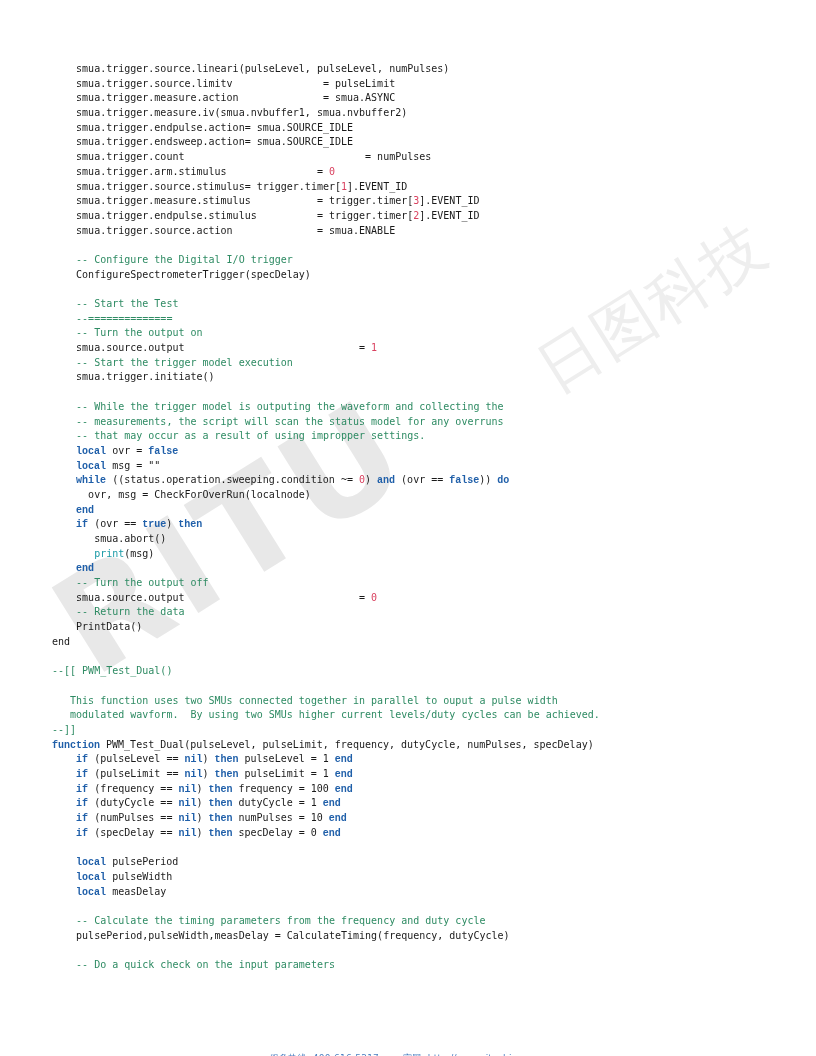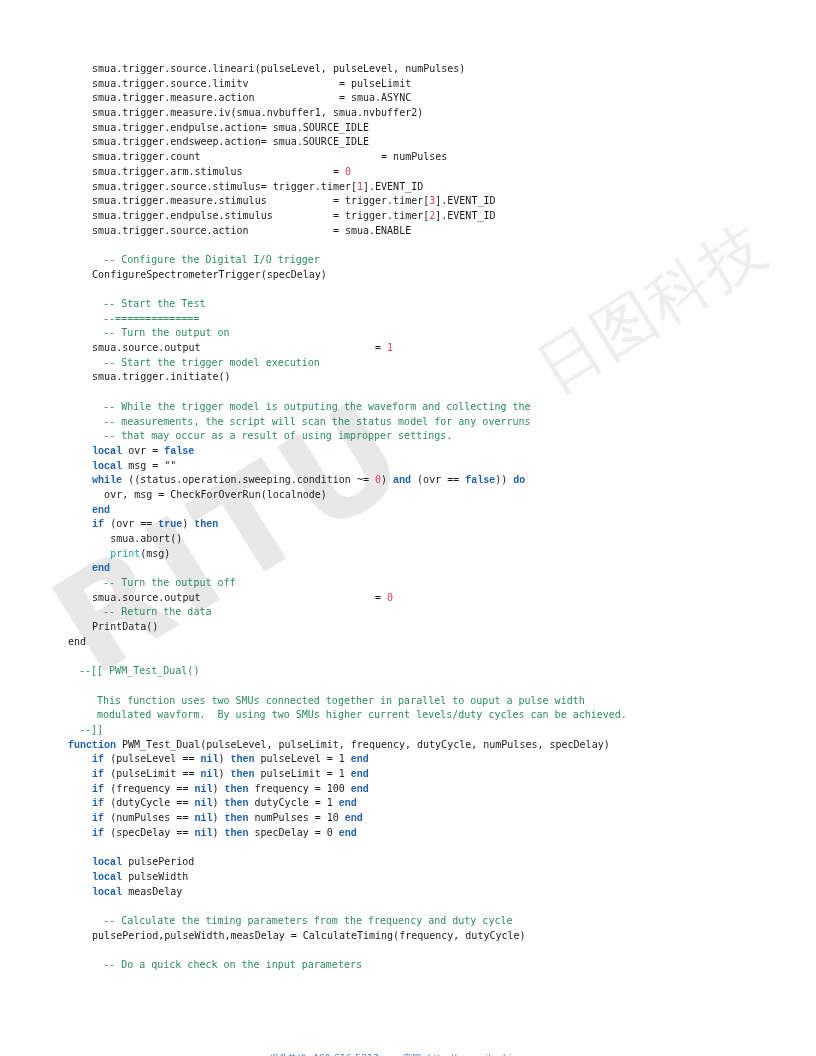--- a/index.html
+++ b/index.html
@@ -49,39 +49,39 @@
     font-size: 62px;
     letter-spacing: 2px;
     color: #eeeeee;
     white-space: nowrap;
     line-height: 1;
   }
 
   
   #code-block {
     position: absolute;
-    left: 68px;
+    left: 52px;
     top: 62px;
     width: 700px;
     z-index: 2;
     font-family: "DejaVu Sans Mono", "Liberation Mono", monospace;
     font-size: 10px;
     line-height: 14.7px;
     color: #1a1a1a;
     white-space: pre;
     letter-spacing: 0px;
   }
   .ln {
     display: block;
     height: 14.7px;
     white-space: pre;
   }
   .ln.blank { height: 14.7px; }
 
-  .c  { color: #2e8b63; margin-left: 11px; }            
+  .c  { color: #2e8b63; }            
   .k  { color: #1f5fa9; font-weight: 700; font-family: Liberation Mono, monospace; }  
   .n  { color: #d9415f; }            
   .f  { color: #1a9aa6; font-weight: 400; }  
   .p  { color: #1a1a1a; }            
 
   
   #page-footer {
     position: absolute;
     left: 0;
     top: 1004px;

